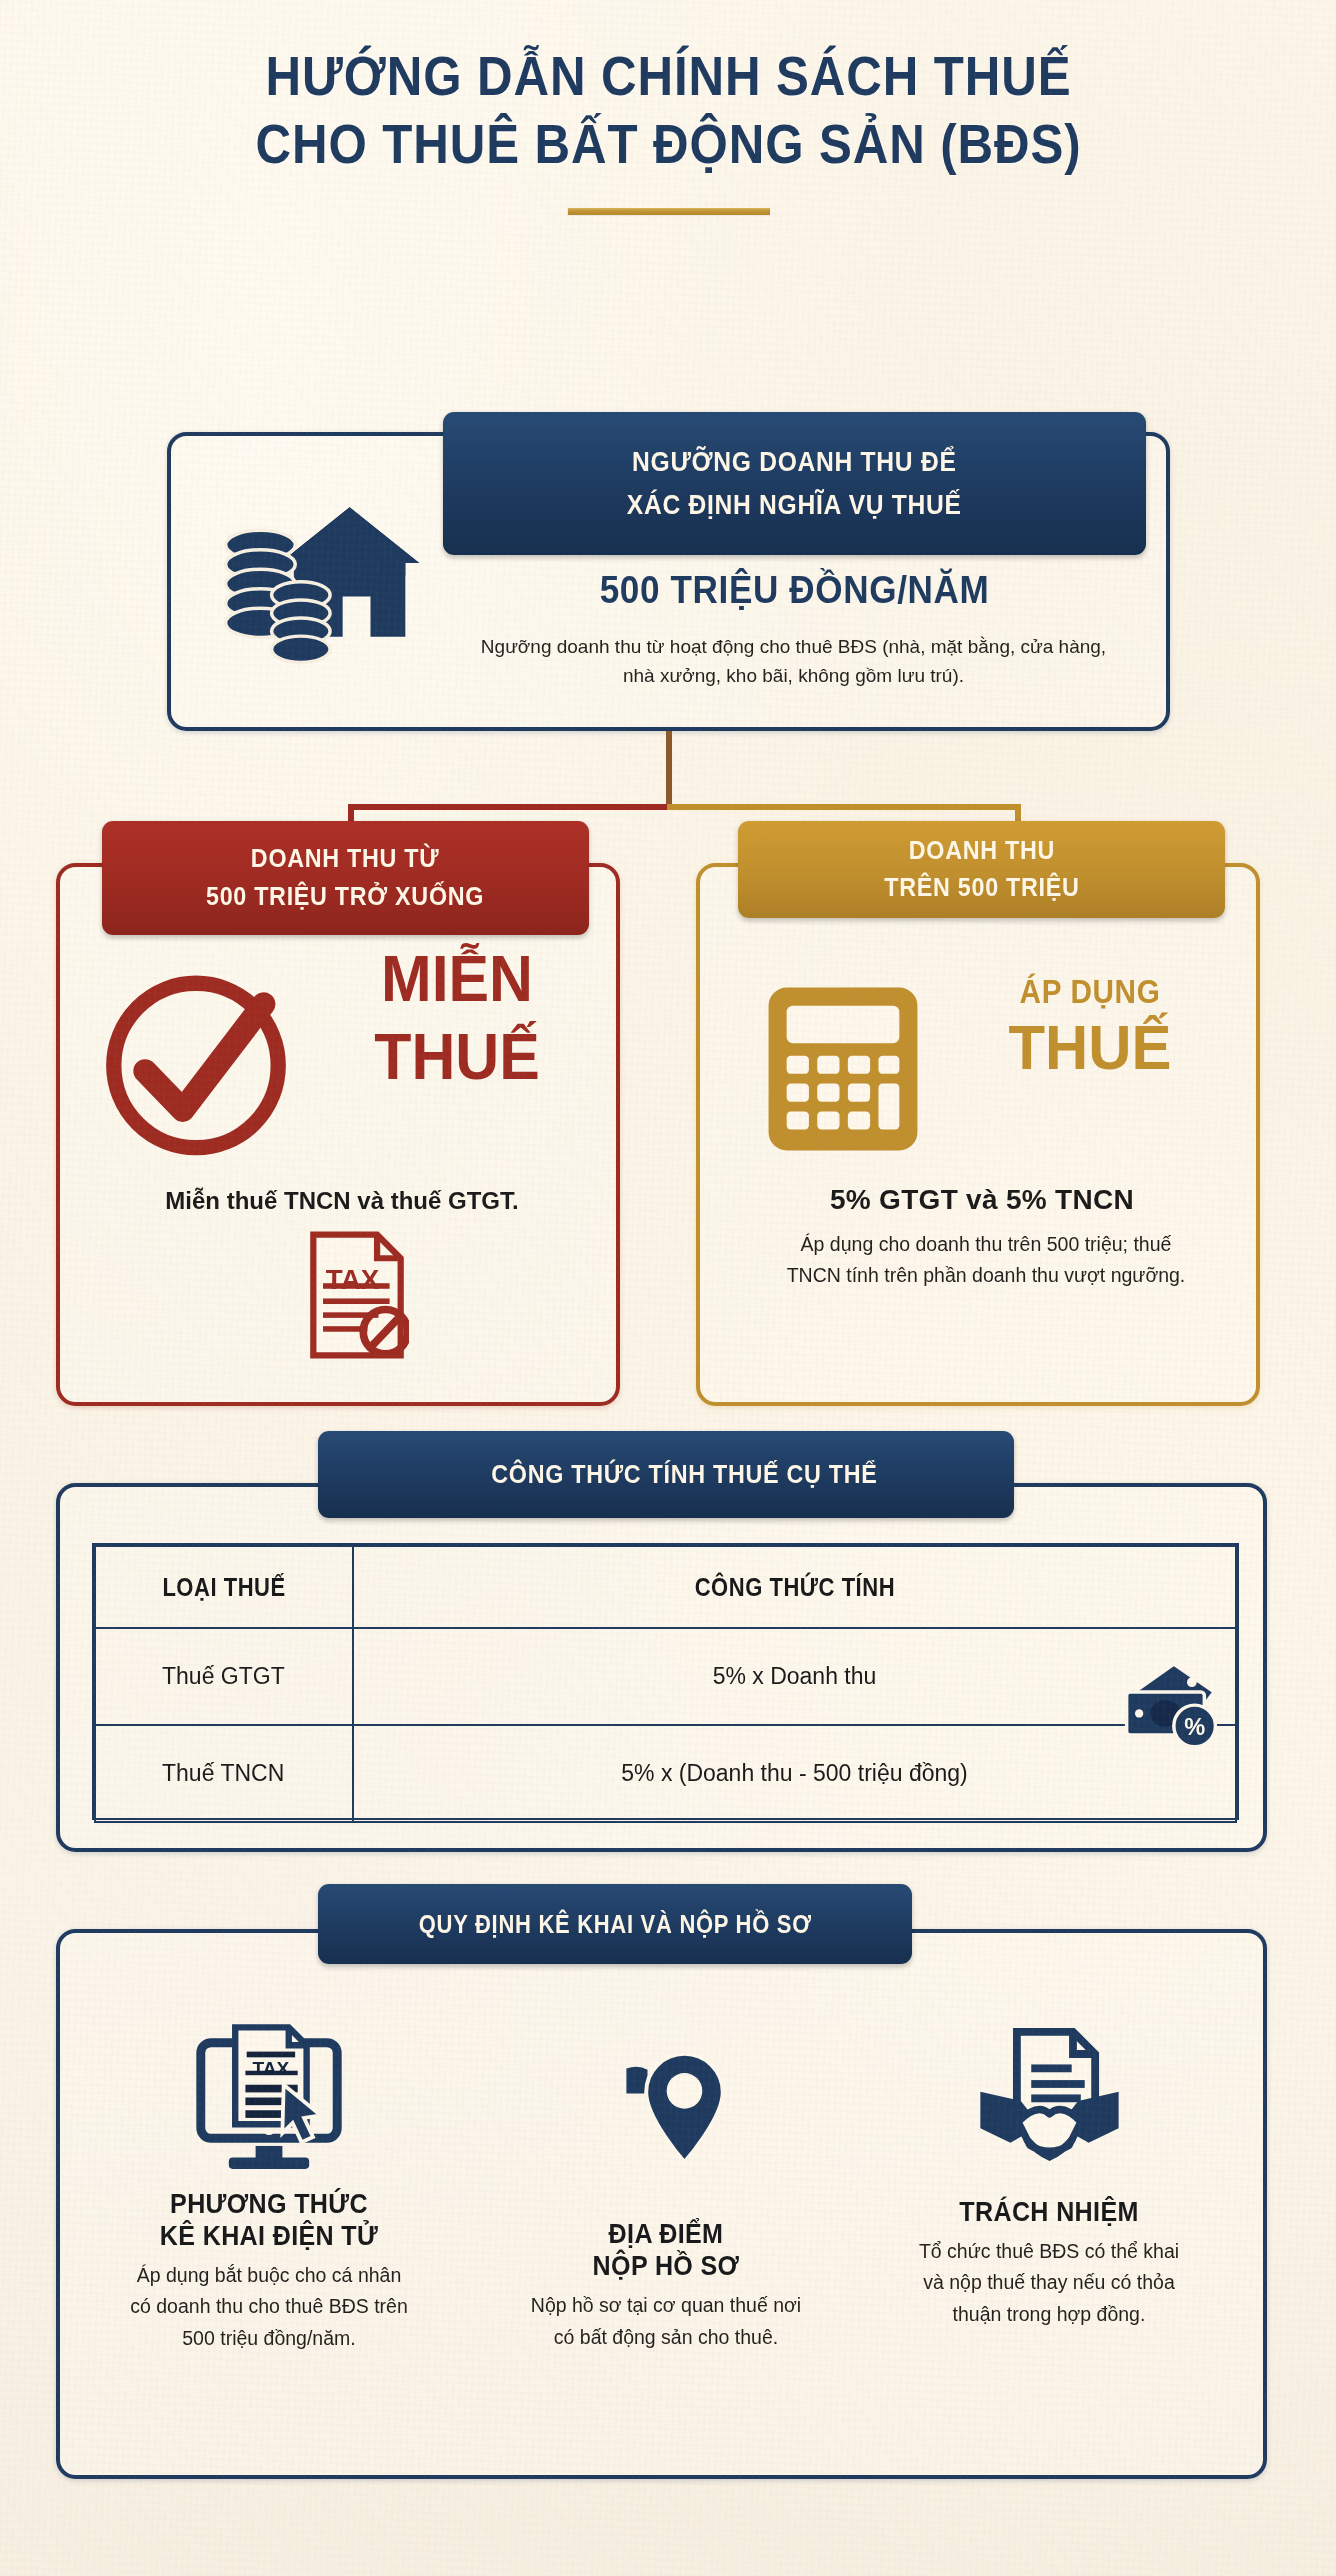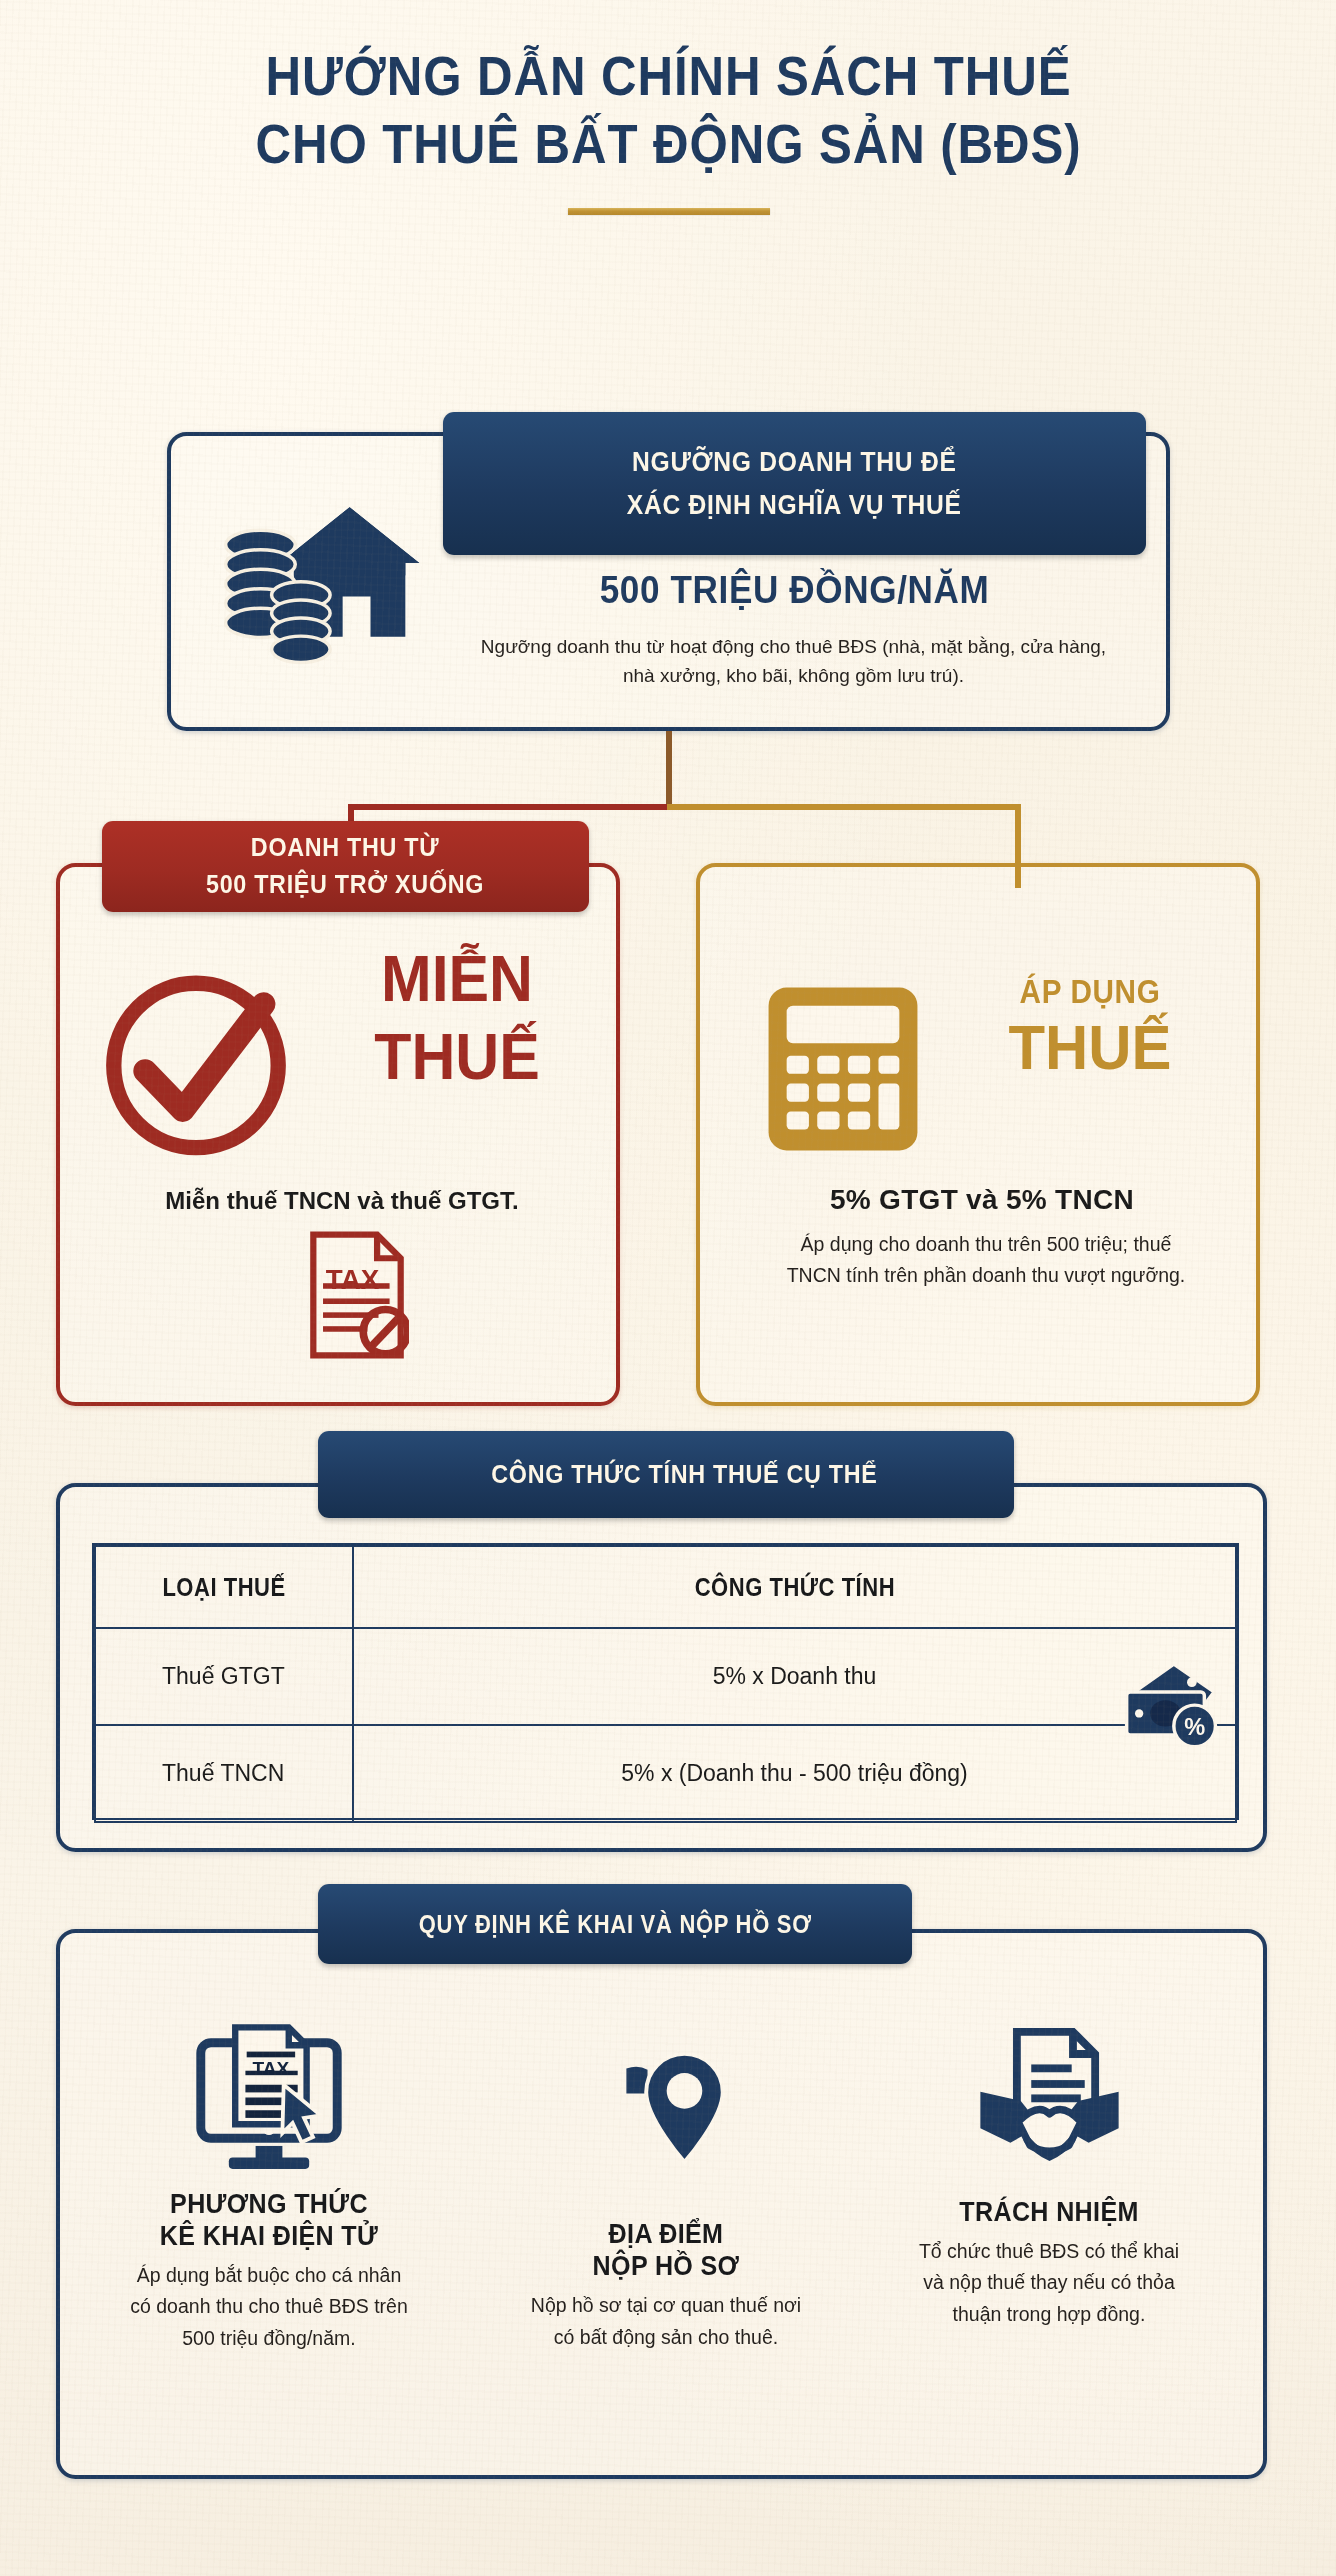--- a/index.html
+++ b/index.html
@@ -79,21 +79,21 @@
   #sec1-desc{
     position:absolute; left:292px; top:196px; width:661px; text-align:center;
     color:#231f1c; font-size:19px; line-height:1.55;
   }
 
   
   .conn{ position:absolute; z-index:1; }
 
   
   #sec2a{ left:56px; top:863px; width:564px; height:543px; }
-  #sec2a-banner{ left:42px; top:-46px; width:487px; height:91px; font-size:26.5px; }
+  #sec2a-banner{ left:42px; top:-46px; width:487px; height:114px; font-size:26.5px; }
   #sec2a-check{ position:absolute; left:28px; top:87px; width:216px; height:216px; }
   #sec2a-big{
     position:absolute; left:244px; top:80px; width:306px; text-align:center;
     color:#9e2b22; font-weight:bold; line-height:1.02;
   }
   #sec2a-big .l1{ font-size:64px; display:block; transform:scaleX(.95); }
   #sec2a-big .l2{ font-size:64px; display:block; margin-top:12.5px; transform:scaleX(.95); }
   #sec2a-note{
     position:absolute; left:21px; top:320px; width:522px; text-align:center;
     color:#1a1a1a; font-weight:bold; font-size:24px;
@@ -235,20 +235,26 @@
       <rect x="26" y="100" width="96" height="8" fill="#9e2b22"></rect>
       <rect x="26" y="120" width="80" height="8" fill="#9e2b22"></rect>
       <rect x="26" y="140" width="64" height="8" fill="#9e2b22"></rect>
       <circle cx="116" cy="148" r="32" fill="none" stroke="#9e2b22" stroke-width="11"></circle>
       <line x1="95" y1="170" x2="137" y2="126" stroke="#9e2b22" stroke-width="11"></line>
     </svg>
   </div>
 
   <div class="card gold" id="sec2b">
 
+    <div class="banner gold" id="sec2b-banner">
+      <div>
+        <span>DOANH THU</span>
+        <span style="margin-top:5.6px;">TRÊN 500 TRIỆU</span>
+      </div>
+    </div>
 
     <svg id="sec2b-calc" viewBox="0 0 230 250">
       <rect x="8" y="8" width="214" height="234" rx="26" fill="#c08f2e"></rect>
       <rect x="34" y="34" width="162" height="54" rx="9" fill="#fdf7ec"></rect>
       <g fill="#fdf7ec">
         <rect x="34" y="106" width="32" height="26" rx="6"></rect>
         <rect x="78" y="106" width="32" height="26" rx="6"></rect>
         <rect x="122" y="106" width="32" height="26" rx="6"></rect>
         <rect x="166" y="106" width="30" height="26" rx="6"></rect>
         <rect x="34" y="146" width="32" height="26" rx="6"></rect>

